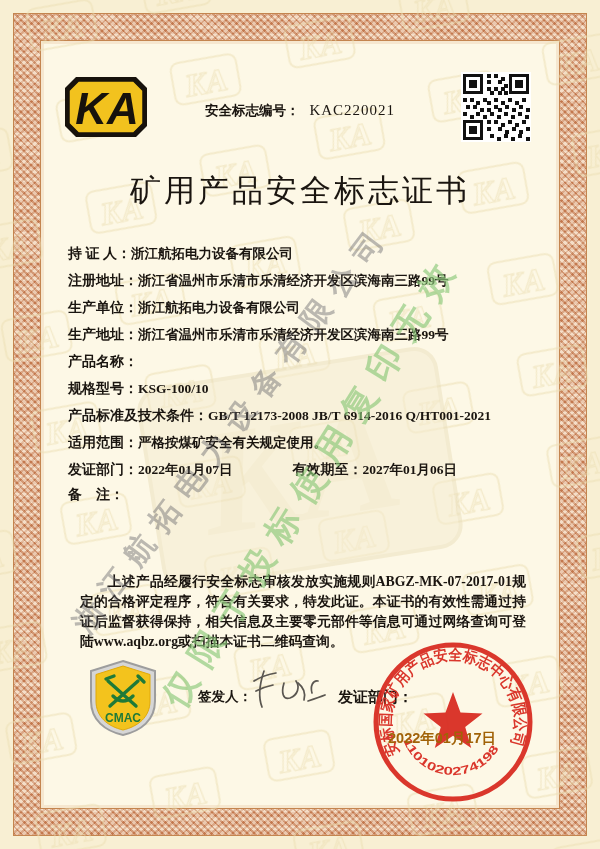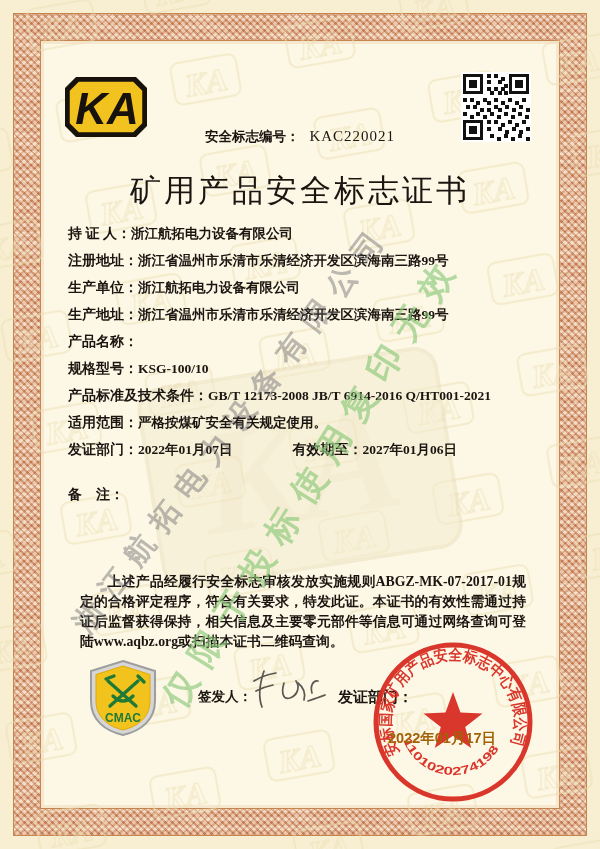--- a/index.html
+++ b/index.html
@@ -8,25 +8,25 @@
   .band{position:absolute;inset:13px;z-index:0;border:1px solid #c4854f;
     background:
       repeating-linear-gradient(45deg, rgba(178,92,50,.30) 0 2px, rgba(255,248,238,.30) 2px 5px),
       repeating-linear-gradient(-45deg, rgba(178,92,50,.30) 0 2px, rgba(255,248,238,.30) 2px 5px),
       repeating-linear-gradient(0deg, rgba(198,118,72,.45) 0 5px, rgba(243,214,184,.45) 5px 9px),
       #e2b28b;}
   .sheet{position:absolute;inset:40px;z-index:1;background:#fdf8e6;border:1px solid #c4854f;
          box-shadow:0 0 0 3px #f6e7cf inset;}
   .bgpattern{position:absolute;left:0;top:0;z-index:2;pointer-events:none;}
   .abs{position:absolute;z-index:3;}
-  .hdr-no{left:150px;right:150px;top:101px;text-align:center;white-space:nowrap;margin-top:26px;}
+  .hdr-no{left:150px;right:150px;top:101px;text-align:center;white-space:nowrap;}
   .hdr-no .lbl{font-family:"Liberation Sans","DejaVu Sans",sans-serif;font-weight:700;font-size:13.5px;}
   .hdr-no .val{font-size:15px;letter-spacing:1px;margin-left:6px;}
   .title{left:0;right:0;top:170px;text-align:center;font-size:31px;font-weight:400;letter-spacing:3px;}
-  .fields{left:68px;right:60px;top:224px;}
+  .fields{left:68px;right:60px;top:244px;}
   .frow{display:flex;align-items:baseline;line-height:19px;margin-bottom:8px;}
   .flabel{font-weight:700;font-size:14px;white-space:pre;min-width:62px;flex:0 0 auto;}
   .fvalue{font-weight:700;font-size:13.5px;}
   .vlabel{font-weight:700;font-size:14px;white-space:pre;min-width:62px;margin-left:60px;flex:0 0 auto;}
   .remark{left:68px;top:486px;font-weight:700;font-size:14px;white-space:pre;}
   .statement{left:68px;right:62px;top:560px;margin:12px;font-weight:700;font-size:13.8px;
              line-height:20px;text-align:justify;text-indent:2em;}
   .signer{left:198px;top:688px;font-weight:700;font-size:13.5px;
           font-family:"Liberation Sans","DejaVu Sans",sans-serif;}
   .dept{left:330px;top:688px;font-weight:700;font-size:15px;

